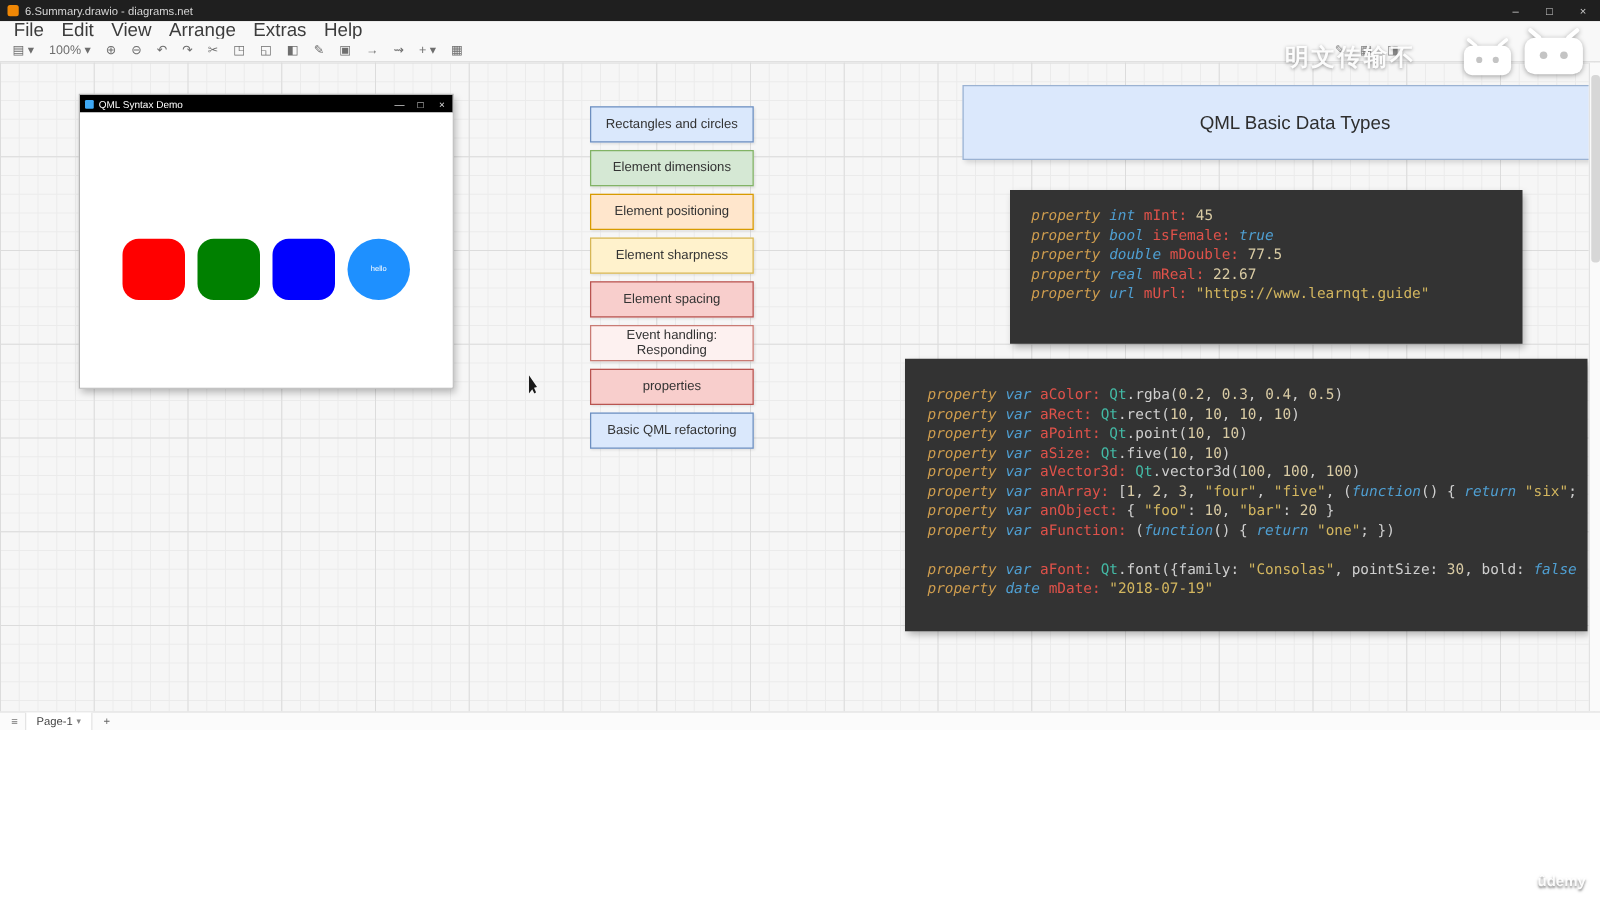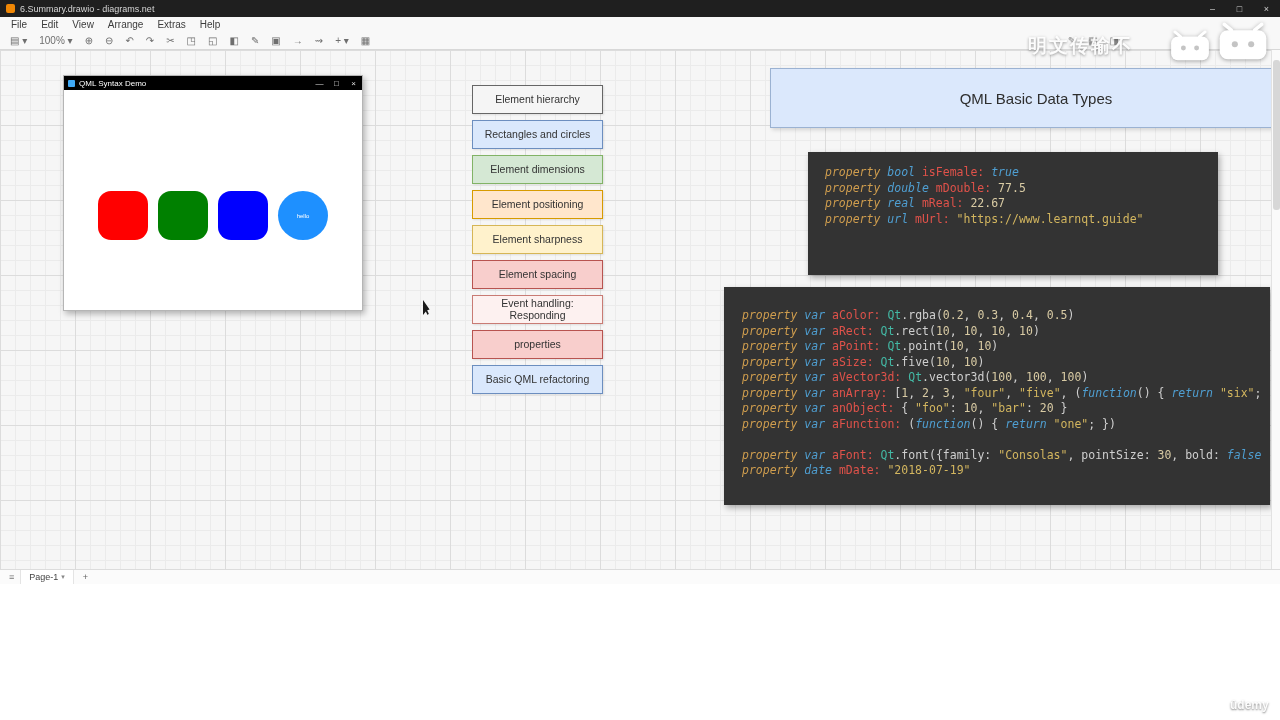--- a/index.html
+++ b/index.html
@@ -7,21 +7,21 @@
   body{font-family:"Liberation Sans",sans-serif;background:#fff;}
   .app{position:relative;width:1280px;height:584px;display:flex;flex-direction:column;background:#fff;}
 
   
   .titlebar{height:17px;background:#1f1f1f;color:#d6d6d6;display:flex;align-items:center;font-size:9px;flex:0 0 auto;}
   .app-icon{width:9px;height:9px;background:#f08705;border-radius:2px;margin:0 5px 0 6px;}
   .win-controls{margin-left:auto;display:flex;height:100%;}
   .win-btn{width:27px;display:flex;align-items:center;justify-content:center;color:#cfcfcf;font-size:9px;}
 
   
-  .menubar{height:14px;background:#f8f8f8;display:flex;align-items:center;font-size:10px;color:#3c3c3c;padding-left:4px;flex:0 0 auto;}
+  .menubar{height:14px;background:#f8f8f8;display:flex;align-items:center;font-size:15px;color:#3c3c3c;padding-left:4px;flex:0 0 auto;}
   .menu-item{padding:0 7px;cursor:default;}
 
   
   .toolbar{height:19px;background:#f8f8f8;border-bottom:1px solid #d8d8d8;display:flex;align-items:center;font-size:10px;color:#6e6e6e;padding-left:4px;flex:0 0 auto;}
   .toolbar-left{display:flex;align-items:center;}
   .tool{padding:0 6px;white-space:nowrap;display:flex;align-items:center;height:19px;}
   .toolbar-right{margin-left:auto;display:flex;margin-right:155px;opacity:.8;}
 
   
   .canvas{position:relative;flex:1 1 auto;overflow:hidden;background-color:#f6f6f6;
@@ -158,37 +158,37 @@
 
       <div class="shape" style="left: 34px; background: rgb(255, 0, 0); border-radius: 13px;"></div>
           <div class="shape" style="left: 94px; background: rgb(0, 128, 0); border-radius: 13px;"></div>
           <div class="shape" style="left: 154px; background: rgb(0, 0, 255); border-radius: 13px;"></div>
           <div class="shape" style="left: 214px; background: rgb(30, 144, 255); border-radius: 50%;">hello</div>
         </div>
     </div>
 
     <div class="topic-list">
 
-    <div class="topic-box" style="background: rgb(245, 245, 245); border-color: rgb(102, 102, 102);">Element hierarchy</div>
         <div class="topic-box" style="background: rgb(218, 232, 252); border-color: rgb(108, 142, 191);">Rectangles and circles</div>
         <div class="topic-box" style="background: rgb(213, 232, 212); border-color: rgb(130, 179, 102);">Element dimensions</div>
         <div class="topic-box" style="background: rgb(255, 230, 204); border-color: rgb(215, 155, 0);">Element positioning</div>
         <div class="topic-box" style="background: rgb(255, 242, 204); border-color: rgb(214, 182, 86);">Element sharpness</div>
         <div class="topic-box" style="background: rgb(248, 206, 204); border-color: rgb(184, 84, 80);">Element spacing</div>
         <div class="topic-box" style="background: rgb(253, 241, 240); border-color: rgb(201, 123, 116);">Event handling: Responding</div>
         <div class="topic-box" style="background: rgb(248, 206, 204); border-color: rgb(184, 84, 80);">properties</div>
         <div class="topic-box" style="background: rgb(218, 232, 252); border-color: rgb(108, 142, 191);">Basic QML refactoring</div>
       </div>
 
     <div class="header-box">
       <span>QML Basic Data Types</span>
     </div>
 
     <div class="code-block code1">
 
+        <div class="code-line"><span class="tok-p">property </span><span class="tok-t">int </span><span class="tok-n">mInt:</span><span class="tok-w"> </span><span class="tok-d">45</span></div>
         <div class="code-line"><span class="tok-p">property </span><span class="tok-t">bool </span><span class="tok-n">isFemale:</span><span class="tok-w"> </span><span class="tok-k">true</span></div>
         <div class="code-line"><span class="tok-p">property </span><span class="tok-t">double </span><span class="tok-n">mDouble:</span><span class="tok-w"> </span><span class="tok-d">77.5</span></div>
         <div class="code-line"><span class="tok-p">property </span><span class="tok-t">real </span><span class="tok-n">mReal:</span><span class="tok-w"> </span><span class="tok-d">22.67</span></div>
         <div class="code-line"><span class="tok-p">property </span><span class="tok-t">url </span><span class="tok-n">mUrl:</span><span class="tok-w"> </span><span class="tok-s">"https://www.learnqt.guide"</span></div>
       </div>
 
     <div class="code-block code2">
 
     <div class="code-line"><span class="tok-p">property </span><span class="tok-t">var </span><span class="tok-n">aColor:</span><span class="tok-w"> </span><span class="tok-q">Qt</span><span class="tok-w">.rgba(</span><span class="tok-d">0.2</span><span class="tok-w">, </span><span class="tok-d">0.3</span><span class="tok-w">, </span><span class="tok-d">0.4</span><span class="tok-w">, </span><span class="tok-d">0.5</span><span class="tok-w">)</span></div>
         <div class="code-line"><span class="tok-p">property </span><span class="tok-t">var </span><span class="tok-n">aRect:</span><span class="tok-w"> </span><span class="tok-q">Qt</span><span class="tok-w">.rect(</span><span class="tok-d">10</span><span class="tok-w">, </span><span class="tok-d">10</span><span class="tok-w">, </span><span class="tok-d">10</span><span class="tok-w">, </span><span class="tok-d">10</span><span class="tok-w">)</span></div>

